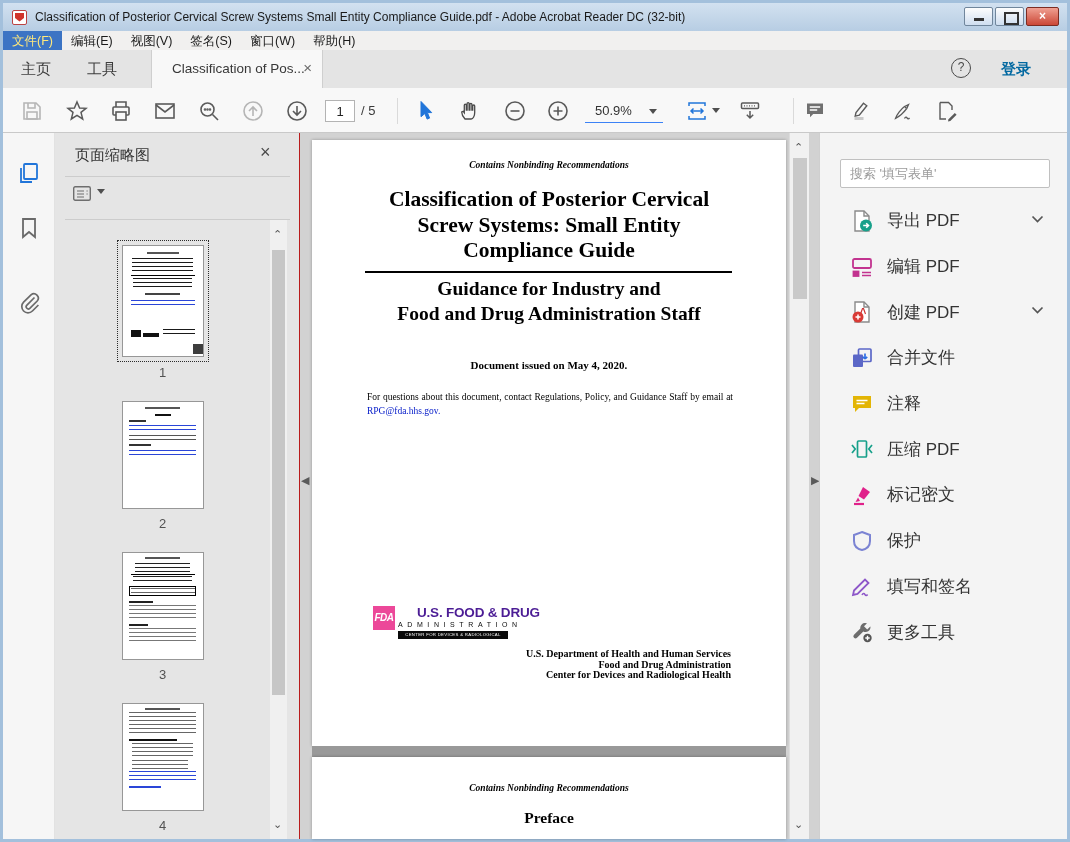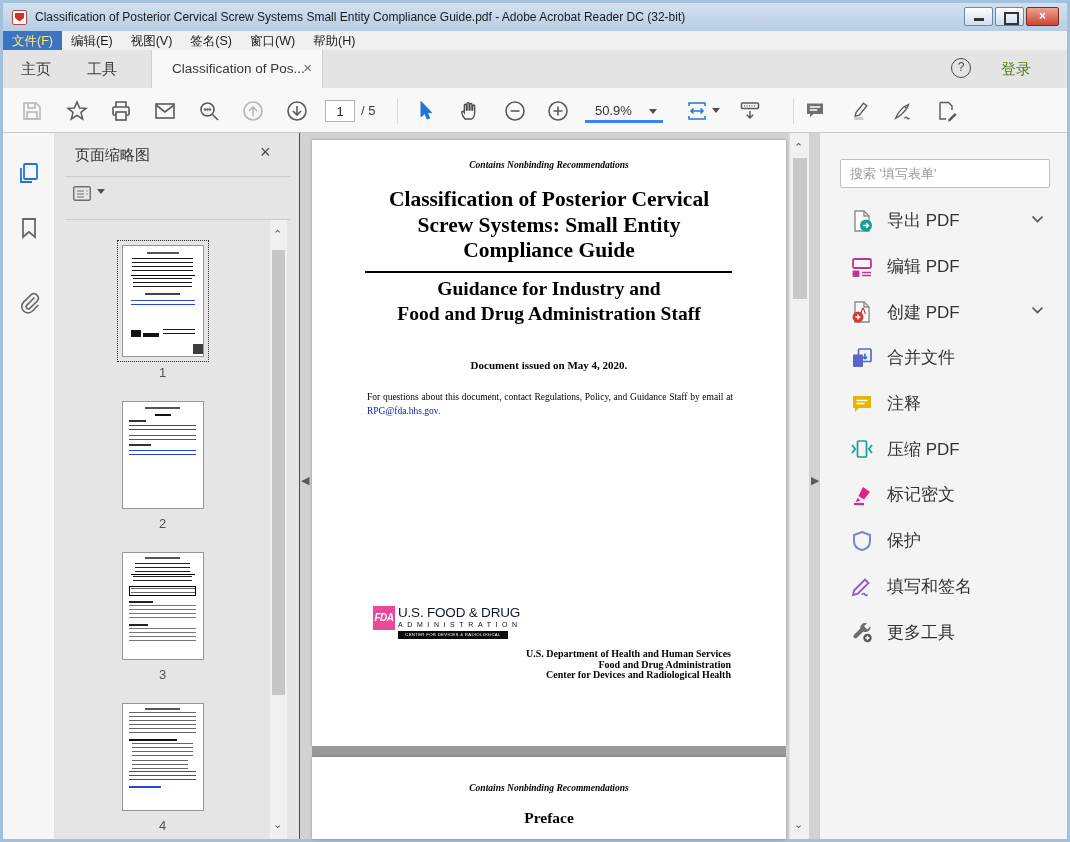--- a/index.html
+++ b/index.html
@@ -32,33 +32,33 @@
 
   
   .tabbar { position:absolute; left:0; top:47px; width:1064px; height:38px; background:#e4e4e4; }
   .tab-text { position:absolute; top:10px; font-size:15px; color:#3d3d3d; }
   .doc-tab { position:absolute; left:148px; top:0; width:172px; height:38px; background:#f8f8f8;
     border-left:1px solid #cfcfcf; border-right:1px solid #cfcfcf; }
   .doc-tab .lbl { position:absolute; left:20px; top:11px; font-size:13.5px; color:#383838; }
   .doc-tab .x { position:absolute; right:10px; top:9px; font-size:15px; color:#6a6a6a; }
   .help-circ { position:absolute; left:948px; top:8px; width:20px; height:20px; border:1.6px solid #4a4a4a;
     border-radius:50%; font-size:12px; color:#4a4a4a; text-align:center; line-height:17px; }
-  .signin { position:absolute; left:998px; top:10px; font-size:15px; color:#4d7c0f; }
+  .signin { position:absolute; left:998px; top:10px; font-size:15px; color:#0369a1;font-weight:bold; }
 
   
   .toolbar { position:absolute; left:0; top:85px; width:1064px; height:45px; background:#f8f8f8;
     border-bottom:1px solid #c9c9c9; }
   .tbi { position:absolute; top:11px; width:24px; height:24px; }
   .tbi svg { width:100%; height:100%; }
   .dim { opacity:.42; }
   .pagebox { position:absolute; left:322px; top:12px; width:30px; height:22px; background:#fff;
     border:1px solid #b3b3b3; font-size:13px; color:#222; text-align:center; }
   .pagetotal { position:absolute; left:358px; top:15px; font-size:13px; color:#3a3a3a; }
   .zoomctl { position:absolute; left:582px; top:12px; width:78px; height:23px;
-    border-bottom:3px solid #3b82f6; font-size:13px; color:#333; }
+    border-bottom:1px solid #3b82f6; font-size:13px; color:#333; }
   .zoomctl .val { position:absolute; left:10px; top:3px; }
   .caret { display:inline-block; width:0; height:0; border:4px solid transparent; border-top:5px solid #4f4f4f; }
   .zoomctl .caret { position:absolute; right:6px; top:9px; }
   .vsep { position:absolute; top:10px; width:1px; height:26px; background:#dadada; }
 
   
   .main { position:absolute; left:0; top:130px; width:1064px; height:706px; }
   .navstrip { position:absolute; left:0; top:0; width:52px; height:706px; background:#f6f6f6;
     border-right:1px solid #e2e2e2; }
   .nav-ic { position:absolute; left:14px; width:24px; height:24px; }
@@ -102,21 +102,21 @@
   .doc-sub { position:absolute; top:137px; width:100%; text-align:center; font-size:19.5px;
     font-weight:bold; line-height:24.5px; }
   .doc-issued { position:absolute; top:219px; width:100%; text-align:center; font-size:11px; font-weight:bold; }
   .doc-contact { position:absolute; top:251px; left:55px; width:366px; font-size:9.5px; line-height:13.5px; }
   .jline { display:block; text-align:justify; text-align-last:justify; }
   .bluelink { color:#0018c8; }
   .fdalogo { position:absolute; left:61px; top:466px; display:flex; font-family:"Liberation Sans",sans-serif; }
   .fda-sq { width:22px; height:24px; background:#ec4899; color:#fff; font-weight:bold; font-style:italic;
     font-size:10px; text-align:center; line-height:24px; letter-spacing:-.5px; }
   .fda-col { margin-left:3px; }
-  .fda-l1 { font-size:13.5px; font-weight:normal; color:#0f172a; letter-spacing:-.2px; line-height:14px; }
+  .fda-l1 { font-size:13.5px; font-weight:bold; color:#4c1d95; letter-spacing:-.2px; line-height:14px;margin-left:19px; }
   .fda-l2 { font-size:7px; letter-spacing:4.6px; color:#0a0a0a; line-height:9px; }
   .fda-bar { margin-top:2px; width:110px; height:8px; background:#0a0a0a; color:#fff; font-size:4.3px;
     letter-spacing:.3px; text-align:center; line-height:8px; }
   .dept { position:absolute; top:469px; right:55px; text-align:right; font-size:10px; font-weight:bold; line-height:10.5px;margin-top:40px; }
   .preface { position:absolute; top:52px; width:100%; text-align:center; font-size:15.5px; font-weight:bold; }
   .doc-scroll { position:absolute; left:489px; top:0; width:20px; height:706px; background:#f1f1f1;
     border-left:1px solid #ddd; }
   .doc-thumbbar { position:absolute; left:3px; top:25px; width:14px; height:141px; background:#c9c9c9; }
   .collapse { position:absolute; font-size:11px; color:#5a5a5a; top:341px; }
 

